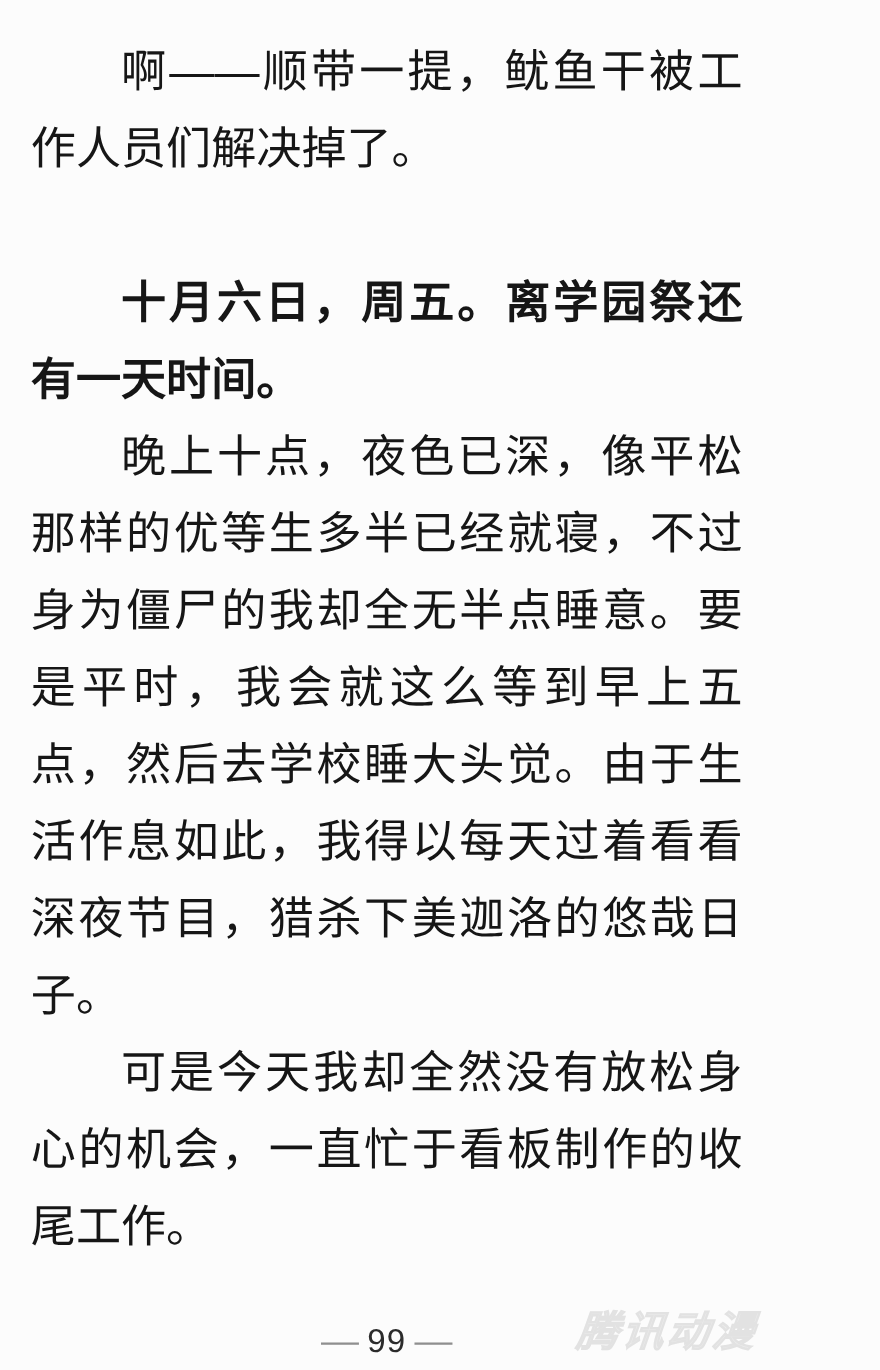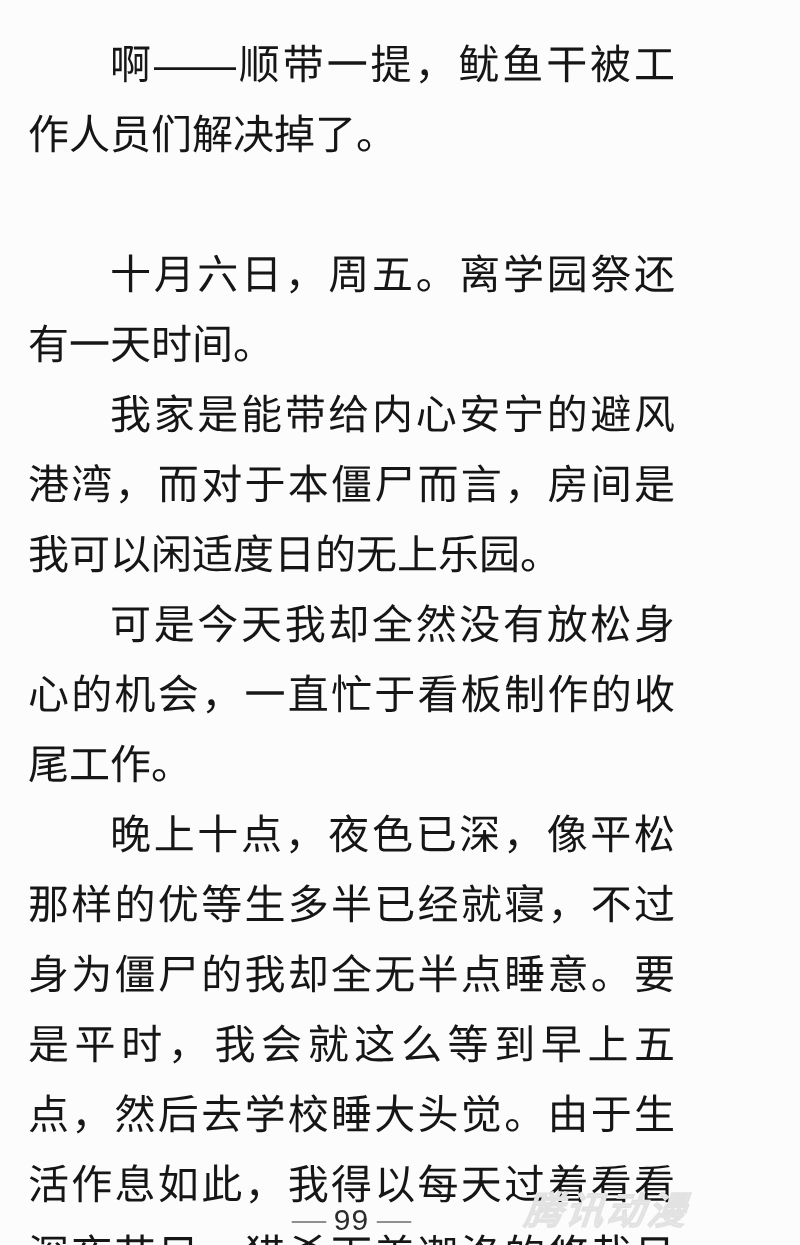--- a/index.html
+++ b/index.html
@@ -32,20 +32,21 @@
     text-justify:inter-ideograph;
     letter-spacing:0;
   }
   .content p{
     margin:0;
     text-indent:2em;
     font-weight:400;
   }
   .content p.spaced{
     margin-top:70px; 
+    font-weight:bold;
   }
   .footer{
     position:absolute;
     top:1200px;left:0;right:0;
     height:40px;
     display:flex;
     align-items:center;
     justify-content:center;
     gap:10px;
     font-size:30px;
@@ -77,23 +78,22 @@
   }
 </style>
 </head>
 <body>
 
 <div class="page">
 
   <div class="content">
     <p>啊——顺带一提，鱿鱼干被工作人员们解决掉了。</p>
     <p class="spaced">十月六日，周五。离学园祭还有一天时间。</p>
-    <p>我家是能带给内心安宁的避风港湾，而对于本僵尸而言，房间是我可以闲适度日的无上乐园。</p>
+    <p>晚上十点，夜色已深，像平松那样的优等生多半已经就寝，不过身为僵尸的我却全无半点睡意。要是平时，我会就这么等到早上五点，然后去学校睡大头觉。由于生活作息如此，我得以每天过着看看深夜节目，猎杀下美迦洛的悠哉日子。</p>
     <p>可是今天我却全然没有放松身心的机会，一直忙于看板制作的收尾工作。</p>
-    <p>晚上十点，夜色已深，像平松那样的优等生多半已经就寝，不过身为僵尸的我却全无半点睡意。要是平时，我会就这么等到早上五点，然后去学校睡大头觉。由于生活作息如此，我得以每天过着看看深夜节目，猎杀下美迦洛的悠哉日子。</p>
   </div>
 
   <div class="footer">
     <span class="dash">—</span>
     <span class="num">99</span>
     <span class="dash">—</span>
   </div>
 
   <div class="watermark">腾讯动漫</div>
 

